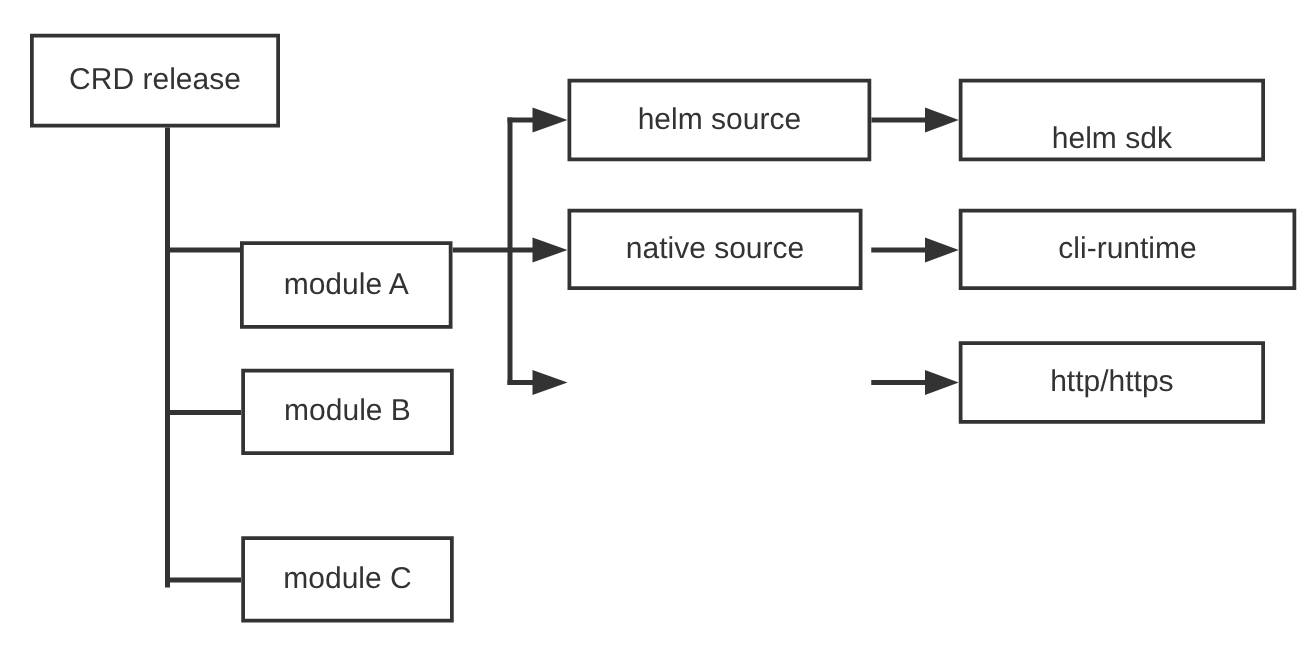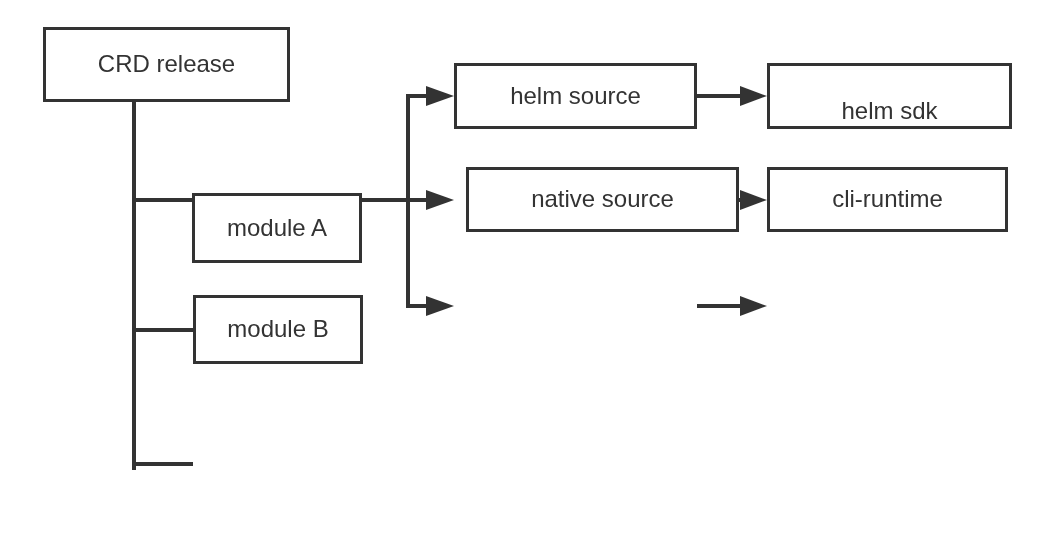--- a/index.html
+++ b/index.html
@@ -35,29 +35,29 @@
     position:absolute;
     box-sizing:border-box;
     background:var(--box-fill,#ffffff);
     border:3px solid var(--box-border,#333333);
     color:var(--text,#333333);
     display:flex;align-items:center;justify-content:center;
     font-size:24px;line-height:1.2;
     text-align:center;
     white-space:nowrap;
   }
-  #node-crd-release        {left:43px;  top:27px;  width:247px; height:75px;}
+  #node-crd-release        {left:24px;  top:27px;  width:200px; height:75px;}
   #node-module-a           {left:192px; top:165px; width:170px; height:70px;margin-top:28px;}
   #node-module-b           {left:193px; top:295px; width:170px; height:69px;}
   #node-module-c           {left:193px; top:429px; width:170px; height:69px;}
   #node-helm-source        {left:454px; top:63px;  width:243px; height:66px;}
-  #node-native-source      {left:466px; top:167px; width:273px; height:65px;}
+  #node-native-source      {left:454px; top:167px; width:236px; height:65px;}
   #node-k8s-service-source {left:454px; top:273px; width:243px; height:66px;}
   #node-helm-sdk           {left:767px; top:63px;  width:245px; height:66px;align-items:flex-end;}
-  #node-cli-runtime        {left:767px; top:167px; width:241px; height:65px;}
+  #node-cli-runtime        {left:767px; top:167px; width:270px; height:65px;}
   #node-http-https         {left:767px; top:273px; width:245px; height:66px;}
   #node-k8s-service-source .node-label{
     white-space:normal;
     max-width:150px;
   }
 </style>
 </head>
 <body>
 
 <div class="canvas">
@@ -109,26 +109,32 @@
 
   <div class="node" id="node-crd-release">
     <span class="node-label">CRD release</span>
   </div>
   <div class="node" id="node-module-a">
     <span class="node-label">module A</span>
   </div>
   <div class="node" id="node-module-b">
     <span class="node-label">module B</span>
   </div>
+  <div class="node" id="node-module-c">
+    <span class="node-label">module C</span>
+  </div>
   <div class="node" id="node-helm-source">
     <span class="node-label">helm source</span>
   </div>
   <div class="node" id="node-native-source">
     <span class="node-label">native source</span>
   </div>
   <div class="node" id="node-helm-sdk">
     <span class="node-label">helm sdk</span>
   </div>
   <div class="node" id="node-cli-runtime">
     <span class="node-label">cli-runtime</span>
   </div>
+  <div class="node" id="node-http-https">
+    <span class="node-label">http/https</span>
+  </div>
 
 </div>
 
 </body></html>

